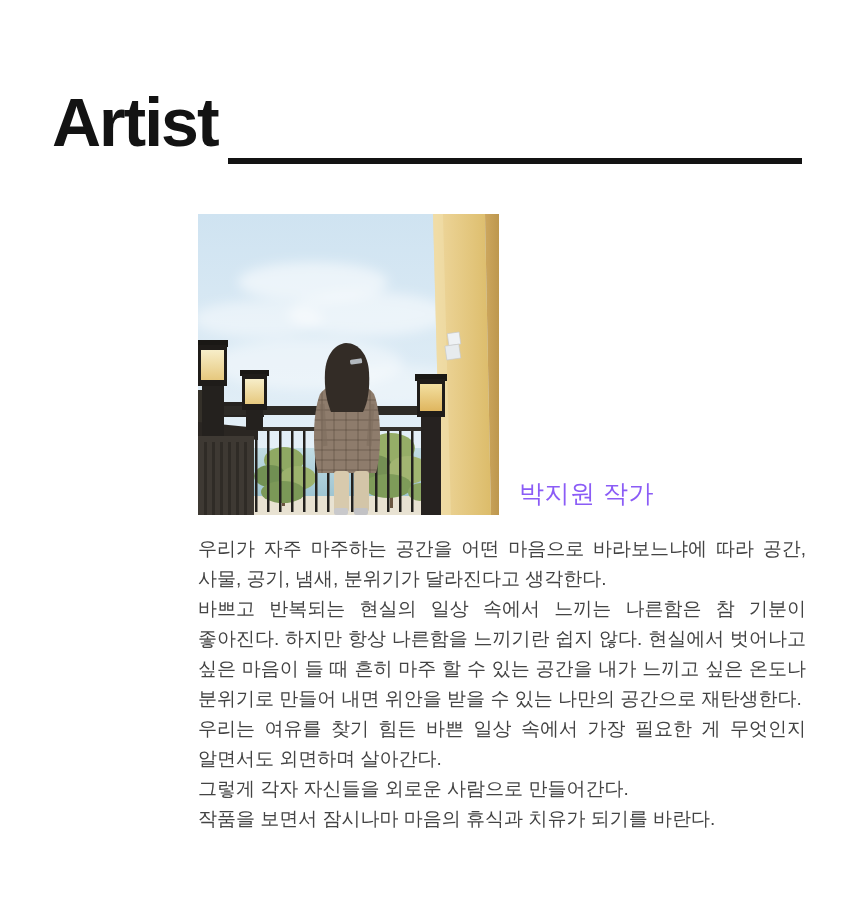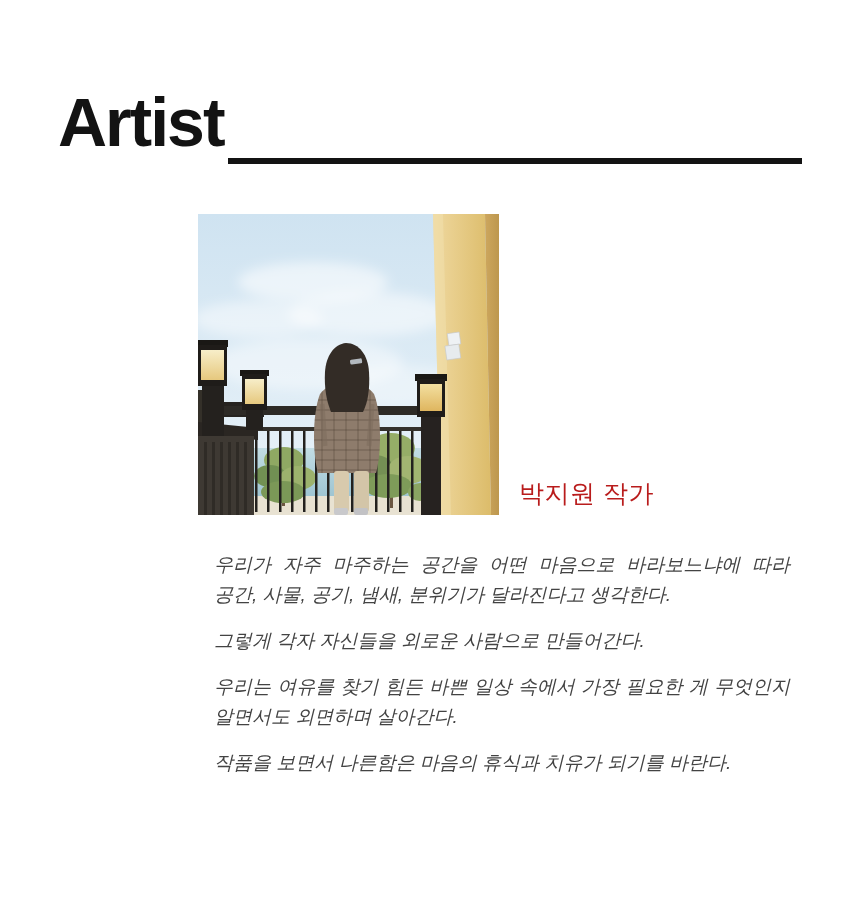--- a/index.html
+++ b/index.html
@@ -9,42 +9,41 @@
     width:860px;height:912px;
     background:#ffffff;
     overflow:hidden;
     font-family:"Liberation Sans","DejaVu Sans",sans-serif;
   }
   .title{
     position:absolute;left:52px;top:42px;
     font-size:68px;line-height:68px;font-weight:700;
     letter-spacing:-2px;color:#131313;
     white-space:pre;
-    margin-left:6px;
   }
   .title .t-line{display:block;}
   .rule{
     position:absolute;left:228px;top:158px;
     width:574px;height:6px;background:#131313;
   }
   .photo{
     position:absolute;left:198px;top:214px;
     width:301px;height:301px;display:block;
   }
   .caption{
     position:absolute;left:519px;top:478px;
-    font-size:25px;line-height:30px;color:#b91c1c;
+    font-size:25px;line-height:30px;color:#8b5cf6;
     letter-spacing:0.5px;
   }
   .body-text{
     position:absolute;left:198px;top:534px;width:608px;
     font-size:19px;line-height:30px;color:#434343;
     text-align:justify;word-break:keep-all;
   }
-  .body-text p{margin:16px;font-style:italic;}
+  .body-text p{margin:0;}
 </style>
 </head>
 <body>
 
 <div class="page">
 
   <h1 class="title"><span class="t-line">Artist</span></h1>
 
   <div class="rule"></div>
 
@@ -202,18 +201,19 @@
       <rect x="156" y="294" width="14" height="7" rx="2" fill="#c2c2c5"></rect>
       <path d="M 148,129 C 136,130 128,142 127,158 C 126,175 129,188 133,198 L 165,198 C 170,188 172,175 171,158 C 170,141 161,129 148,129 Z" fill="#332c26"></path>
       <rect x="152" y="145" width="12" height="5" rx="1.5" fill="#b3b9bf" transform="rotate(-8 158 147)"></rect>
     </g>
   </svg>
 
   <div class="caption">박지원 작가</div>
 
   <div class="body-text">
     <p>우리가 자주 마주하는 공간을 어떤 마음으로 바라보느냐에 따라 공간, 사물, 공기, 냄새, 분위기가 달라진다고 생각한다.</p>
+    <p>바쁘고 반복되는 현실의 일상 속에서 느끼는 나른함은 참 기분이 좋아진다. 하지만 항상 나른함을 느끼기란 쉽지 않다. 현실에서 벗어나고 싶은 마음이 들 때 흔히 마주 할 수 있는 공간을 내가 느끼고 싶은 온도나 분위기로 만들어 내면 위안을 받을 수 있는 나만의 공간으로 재탄생한다.</p>
+    <p>우리는 여유를 찾기 힘든 바쁜 일상 속에서 가장 필요한 게 무엇인지 알면서도 외면하며 살아간다.</p>
     <p>그렇게 각자 자신들을 외로운 사람으로 만들어간다.</p>
-    <p>우리는 여유를 찾기 힘든 바쁜 일상 속에서 가장 필요한 게 무엇인지 알면서도 외면하며 살아간다.</p>
-    <p>작품을 보면서 나른함은 마음의 휴식과 치유가 되기를 바란다.</p>
+    <p>작품을 보면서 잠시나마 마음의 휴식과 치유가 되기를 바란다.</p>
   </div>
 
 </div>
 
 </body></html>

